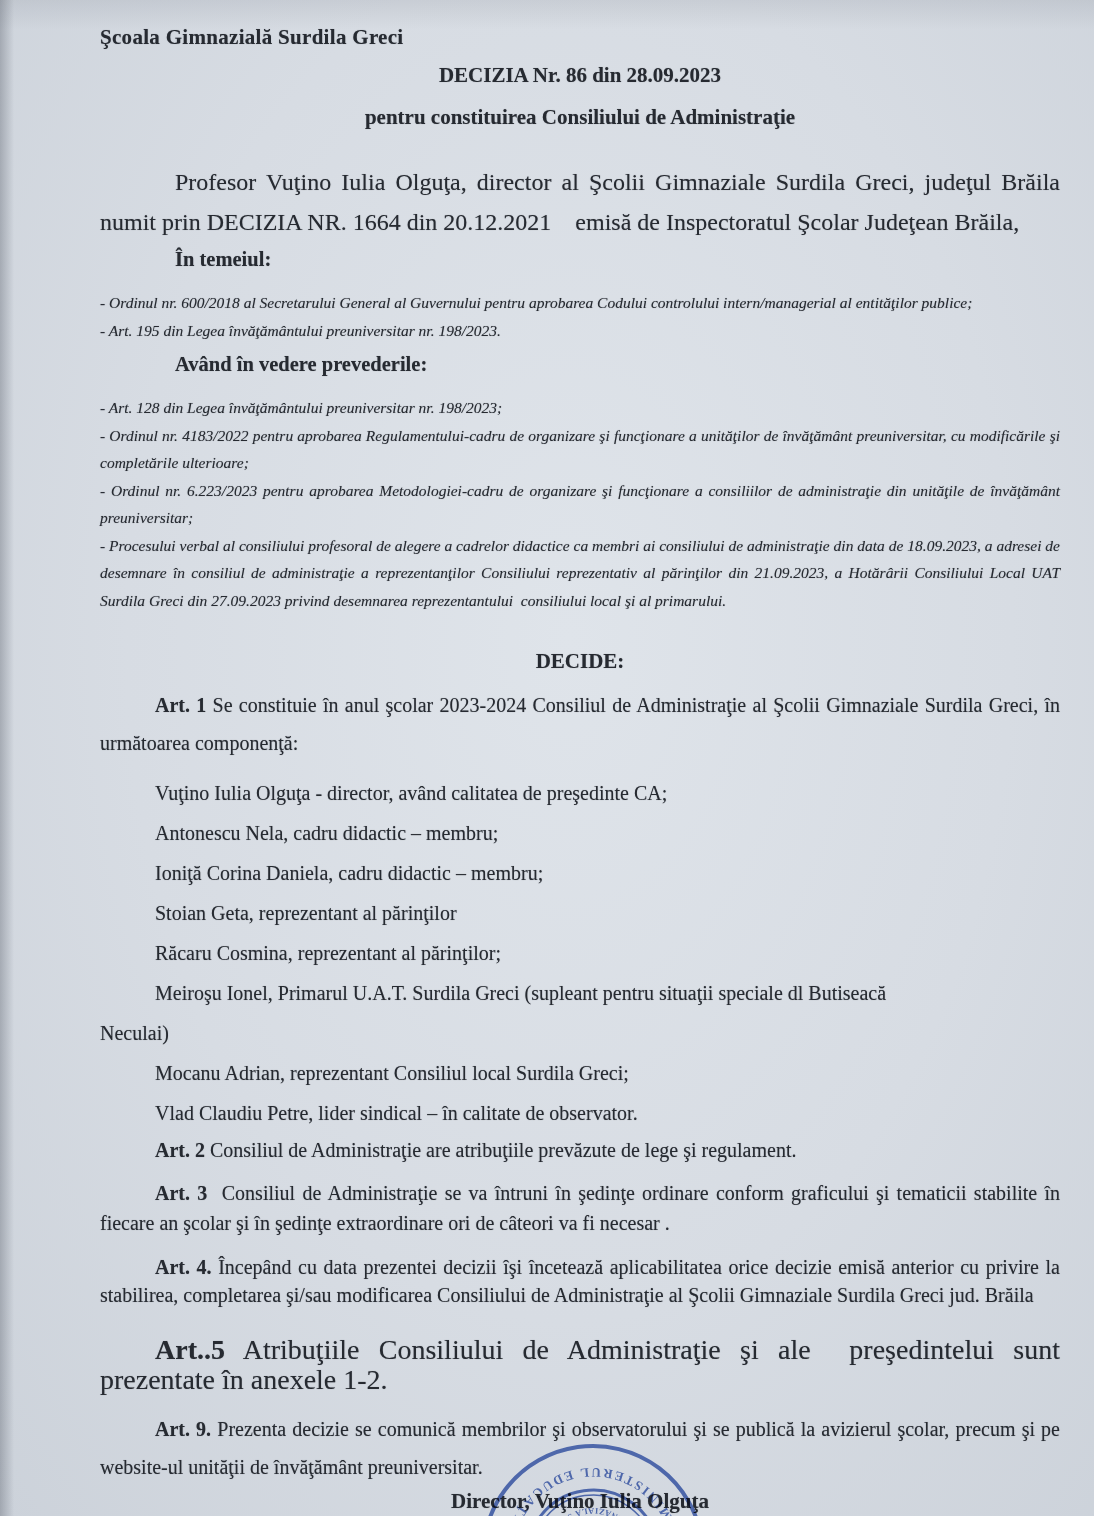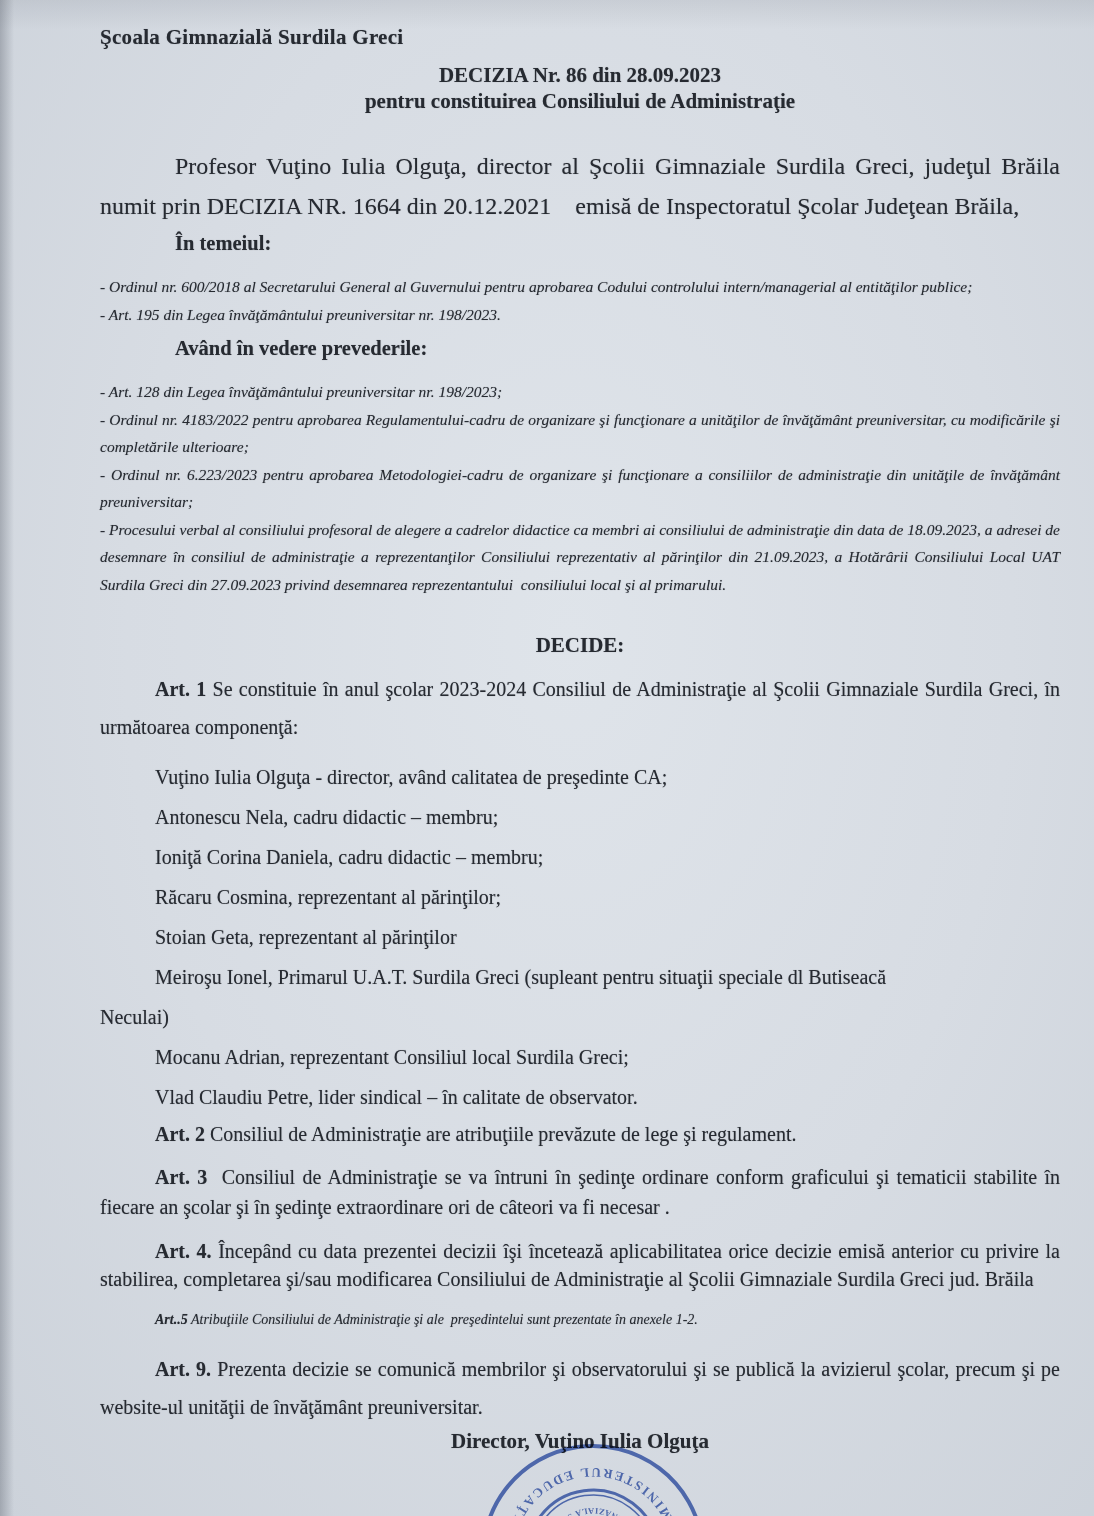--- a/index.html
+++ b/index.html
@@ -15,35 +15,35 @@
     color:#262a31;
   }
   .content{
     position:absolute;left:100px;top:0;width:960px;
     text-shadow:0 0 1px rgba(40,44,52,.38);
   }
   .b{font-weight:bold;}
   p{margin:0;}
   .school{font-size:21px;font-weight:bold;line-height:26px;margin-top:24px;letter-spacing:.3px;}
   .title{font-size:21px;font-weight:bold;line-height:26px;text-align:center;margin-top:12px;}
-  .subtitle{font-size:21px;font-weight:bold;line-height:26px;text-align:center;}
+  .subtitle{font-size:21px;font-weight:bold;line-height:26px;text-align:center;margin-top:16px;}
   .intro{margin-top:32px;font-size:24px;line-height:40px;text-align:justify;text-indent:75px;white-space:pre-wrap;}
   .slabel{font-size:20.5px;font-weight:bold;line-height:27px;margin-left:75px;margin-top:4px;}
   .slabel.mt2{margin-top:7px;}
   .refs{font-size:15.5px;font-style:italic;line-height:27.5px;text-align:justify;margin-top:16px;}
   .refs p{white-space:pre-wrap;}
   .decide{font-size:21px;font-weight:bold;line-height:26px;text-align:center;margin-top:34px;}
   .artp{font-size:20px;text-align:justify;text-indent:55px;white-space:pre-wrap;}
   .a1{line-height:38px;margin-top:12px;}
   .members{margin-top:11px;font-size:20px;line-height:40px;}
   .member{text-indent:55px;white-space:pre-wrap;}
   .a2{line-height:34px;margin-top:0;}
   .a3{line-height:30px;margin-top:11px;}
   .a4{line-height:28px;margin-top:15px;}
-  .a5{line-height:30px;margin-top:12px;font-size:14px;font-style:italic;}
+  .a5{line-height:30px;margin-top:26px;font-size:28px;}
   .a6{line-height:38px;margin-top:15px;}
   .director{font-size:21px;font-weight:bold;line-height:26px;text-align:center;margin-top:2px;}
   .stamp{
     position:absolute;left:470px;top:1432px;
     mix-blend-mode:multiply;
   }
 </style>
 </head>
 <body>
 
@@ -71,22 +71,22 @@
     </div>
 
     <div class="decide">DECIDE:</div>
 
     <p class="artp a1"><span class="b">Art. 1</span><span> Se constituie în anul şcolar 2023-2024 Consiliul de Administraţie al Şcolii Gimnaziale Surdila Greci, în următoarea componenţă:</span></p>
 
     <div class="members">
       <p class="member">Vuţino Iulia Olguţa - director, având calitatea de preşedinte CA;</p>
       <p class="member">Antonescu Nela, cadru didactic – membru;</p>
       <p class="member">Ioniţă Corina Daniela, cadru didactic – membru;</p>
+      <p class="member">Stoian Geta, reprezentant al părinţilor</p>
       <p class="member">Răcaru Cosmina, reprezentant al părinţilor;</p>
-      <p class="member">Stoian Geta, reprezentant al părinţilor</p>
       <p class="member">Meiroşu Ionel, Primarul U.A.T. Surdila Greci (supleant pentru situaţii speciale dl Butiseacă
 Neculai)</p>
       <p class="member">Mocanu Adrian, reprezentant Consiliul local Surdila Greci;</p>
       <p class="member">Vlad Claudiu Petre, lider sindical – în calitate de observator.</p>
     </div>
 
     <p class="artp a2"><span class="b">Art. 2</span><span> Consiliul de Administraţie are atribuţiile prevăzute de lege şi regulament.</span></p>
 
     <p class="artp a3"><span class="b">Art. 3</span><span>  Consiliul de Administraţie se va întruni în şedinţe ordinare conform graficului şi tematicii stabilite în fiecare an şcolar şi în şedinţe extraordinare ori de câteori va fi necesar .</span></p>
 

